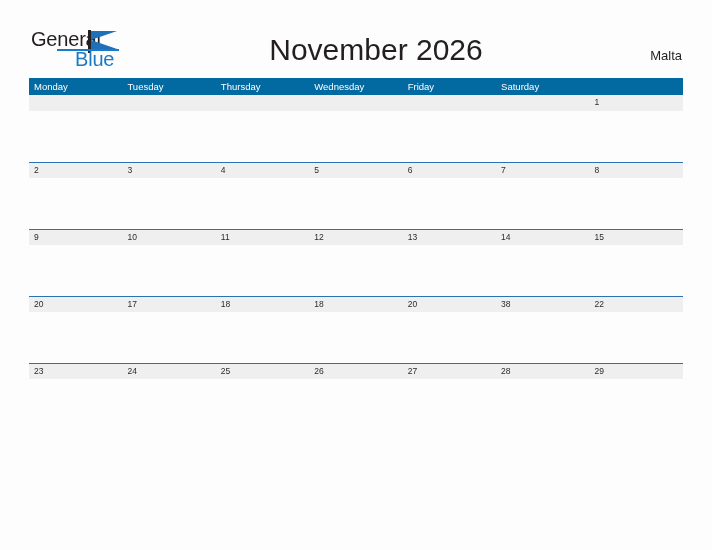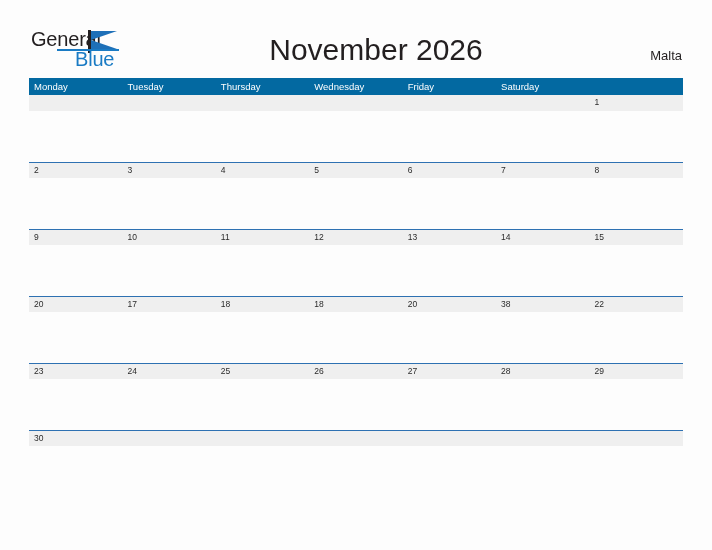--- a/index.html
+++ b/index.html
@@ -263,28 +263,16 @@
         <div class="date-cell">24</div>
         <div class="date-cell">25</div>
         <div class="date-cell">26</div>
         <div class="date-cell">27</div>
         <div class="date-cell">28</div>
         <div class="date-cell">29</div>
       </div>
       <div class="event-band"></div>
     </div>
 
-    <div class="week-row">
-      <div class="date-band">
-        <div class="date-cell">30</div>
-        <div class="date-cell"></div>
-        <div class="date-cell"></div>
-        <div class="date-cell"></div>
-        <div class="date-cell"></div>
-        <div class="date-cell"></div>
-        <div class="date-cell"></div>
-      </div>
-      <div class="event-band"></div>
-    </div>
 
   </div>
 
 </div>
 
 </body></html>

